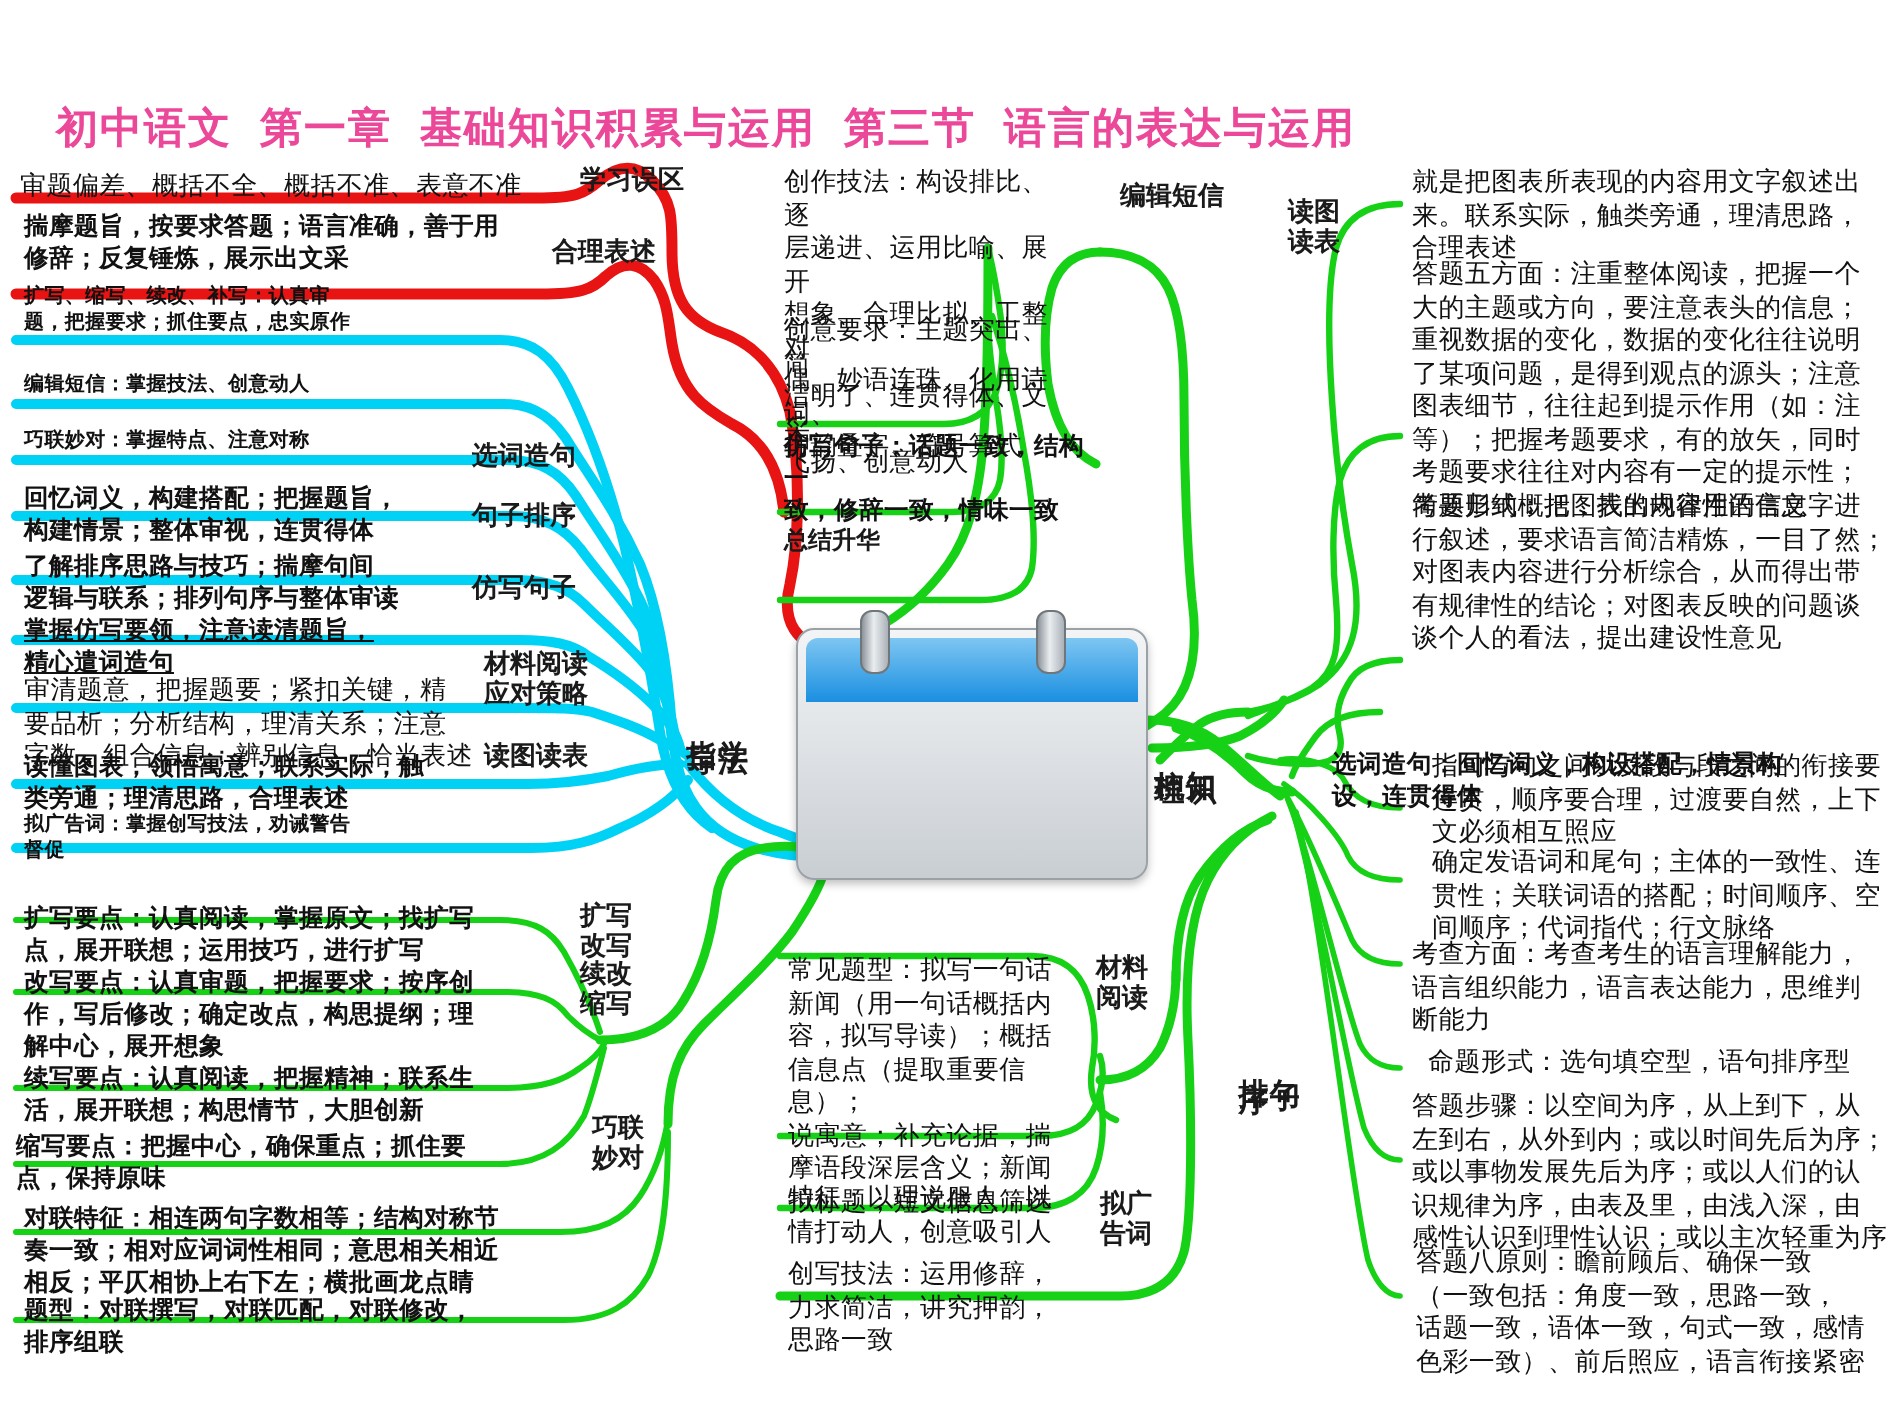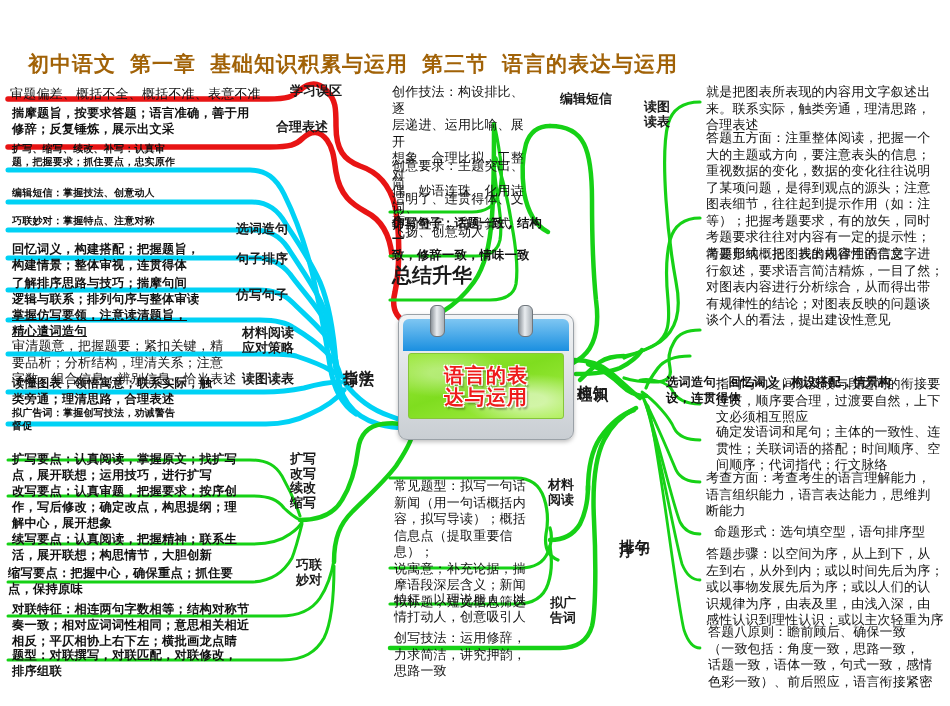--- a/index.html
+++ b/index.html
@@ -31,26 +31,26 @@
     font-size:13px;font-weight:bold;color:#1a1a1a;
     line-height:1.12;text-align:center;white-space:pre-line;
   }
   .blabel.v{
     font-size:15px;
     writing-mode:vertical-rl;
     text-orientation:upright;
     letter-spacing:2px;
     line-height:1.05;
   }
-  .blabel.lg{font-size:20px;}
+  .blabel.lg{font-size:12px;}
 
   
   #header{
     position:absolute;left:28px;top:50px;
-    font-size:21px;font-weight:bold;color:#a16207;
+    font-size:21px;font-weight:bold;color:#ec4899;
     letter-spacing:1px;white-space:nowrap;
   }
   #header .seg{margin-right:14px;}
 
   
   #center-card{
     position:absolute;left:398px;top:314px;width:176px;height:126px;
   }
   .cal-body{
     position:absolute;inset:0;
@@ -181,24 +181,20 @@
   </g>
 </svg>
 
 <div id="header">
   <span class="seg">初中语文</span><span class="seg">第一章</span><span class="seg">基础知识积累与运用</span><span class="seg">第三节</span><span class="seg">语言的表达与运用</span>
 </div>
 
 <div id="center-card" class="node">
   <div class="cal-body">
     <div class="cal-top"></div>
-    <div class="cal-screen">
-      <div class="cal-title">语言的表
-达与运用</div>
-    </div>
   </div>
   <div class="ring l"></div>
   <div class="ring r"></div>
 </div>
 
 <div class="node leaf sm" style="left:10px;  top:86px;  width:258px;">审题偏差、概括不全、概括不准、表意不准</div>
 <div class="node leaf mid" style="left:12px;  top:106px; width:254px;">揣摩题旨，按要求答题；语言准确，善于用
 修辞；反复锤炼，展示出文采</div>
 <div class="node leaf big" style="left:12px;  top:142px; width:252px;">扩写、缩写、续改、补写：认真审
 题，把握要求；抓住要点，忠实原作</div>

